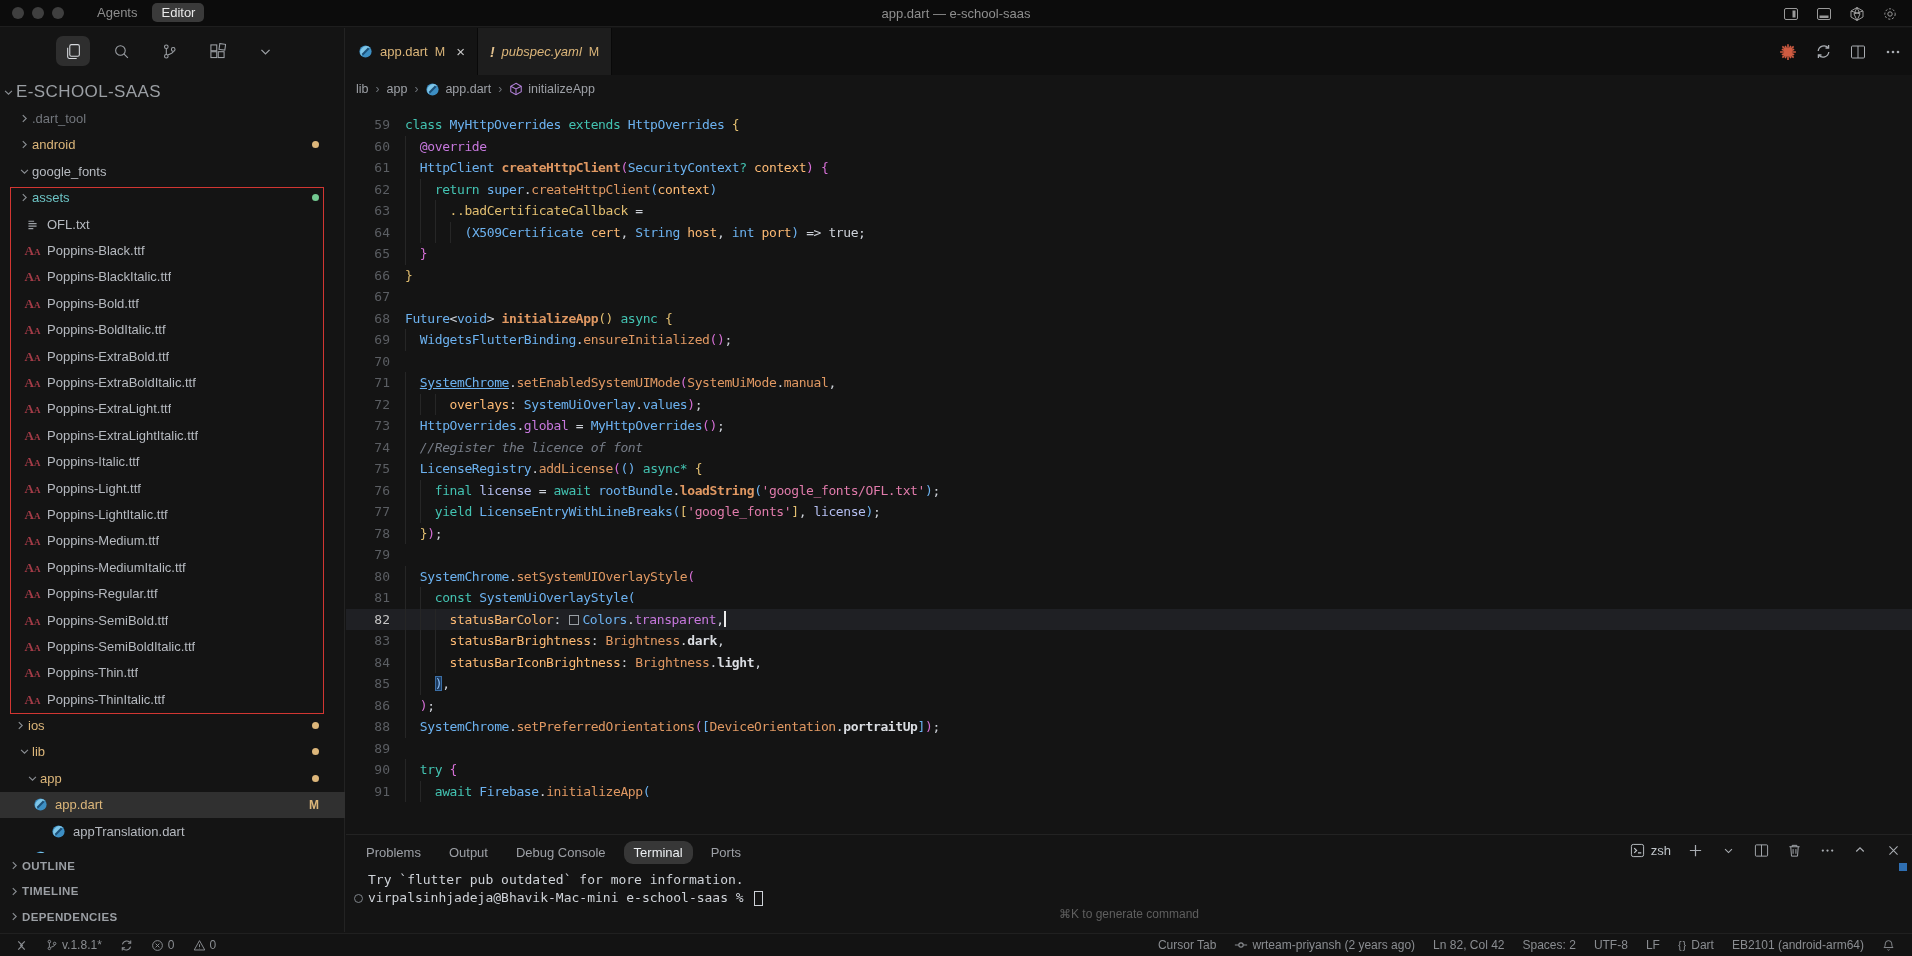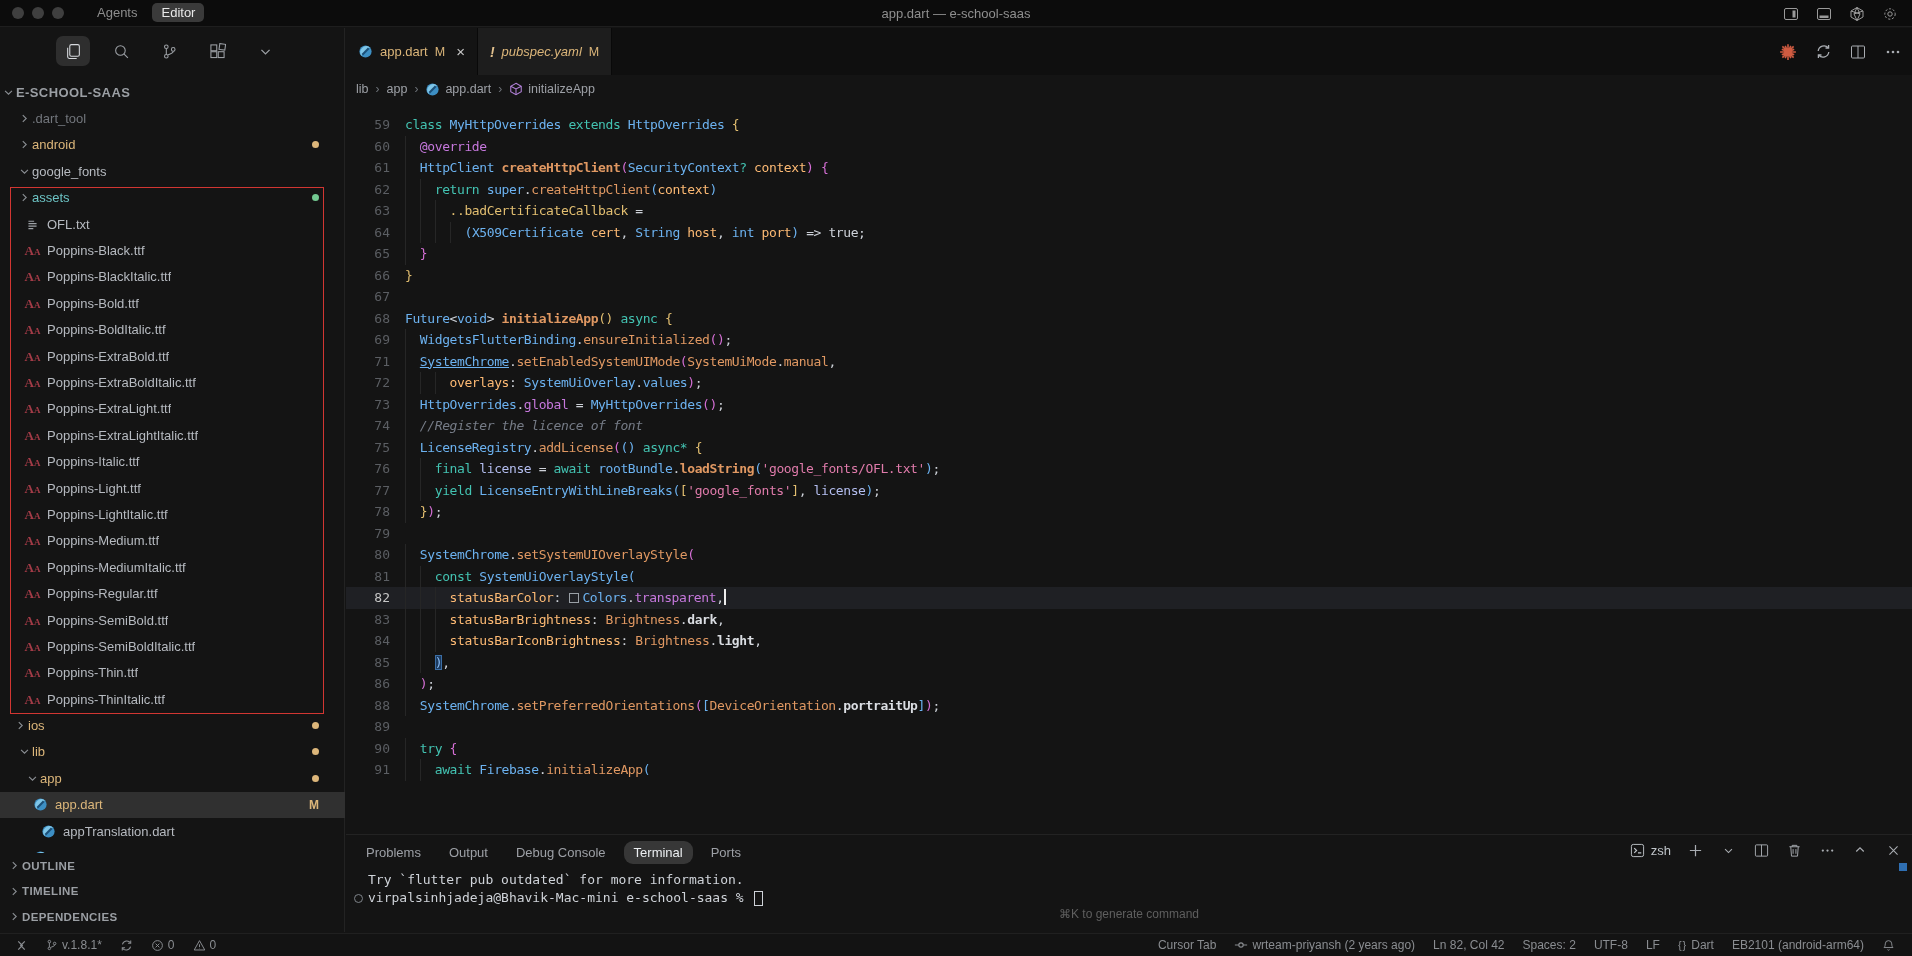--- a/index.html
+++ b/index.html
@@ -25,21 +25,21 @@
   #explorer { position:absolute; left:0; top:51px; width:345px; height:774px; overflow:hidden; }
   .xrow { position:relative; height:26.4px; display:flex; align-items:center; padding-right:26px; font-size:13px; color:#b6bac0; cursor:default; }
   .xrow.selected { background:#303030; }
   .xrow .chev { width:16px; display:flex; justify-content:center; color:#8b8f94; flex:none; }
   .xrow .ficon { width:17px; margin-right:6px; display:flex; justify-content:center; align-items:center; flex:none; }
   .xrow .lbl { white-space:nowrap; overflow:hidden; }
   .xrow .spacer { flex:1; }
   .xrow .dot { width:7px; height:7px; border-radius:50%; flex:none; }
   .xrow .badge { font-size:12px; font-weight:bold; flex:none; }
   .c-muted { color:#72767c; } .c-mod { color:#dcb67a; } .c-teal { color:#6cc3c4; }
-  .c-root { color:#9b9fa4; font-weight:bold; font-size:13px; letter-spacing:.4px; }
+  .c-root { color:#9b9fa4; font-weight:normal; font-size:17px; letter-spacing:.4px; }
   .dot-mod { background:#dcb67a; } .dot-add { background:#73c991; }
   .badge-mod { color:#dcb67a; }
   .fonticon { font-family:"Liberation Serif", serif; color:#a33b47; font-weight:bold; font-size:13px; line-height:1; }
   .fonticon small { font-size:9px; }
   #red-box { position:absolute; left:10px; top:159px; width:314px; height:527px; border:1.5px solid #d23632; pointer-events:none; z-index:5; }
   #side-sections { position:absolute; left:0; top:825px; width:345px; }
   .sect { height:25.6px; display:flex; align-items:center; padding-left:6px; color:#9b9fa4; font-size:11.5px; font-weight:bold; letter-spacing:.4px; }
   .sect .chev { width:16px; display:flex; justify-content:center; color:#8b8f94; }
 
   
@@ -396,21 +396,21 @@
             <svg width="15" height="15" viewBox="0 0 16 16">
               <circle cx="8" cy="8" r="6.5" fill="#3d8fc4"></circle>
               <path d="M3.5 12.5 12.5 3.5a6.5 6.5 0 0 0-9 9z" fill="#7fc6e8"></path>
               <path d="M4.6 11.4 11.4 4.6" stroke="#1b4f78" stroke-width="2.2"></path>
             </svg>
           </span>
           <span class="lbl c-mod">app.dart</span>
           <span class="spacer"></span>
           <span class="badge badge-mod">M</span>
         </div>
-        <div class="xrow" style="padding-left: 40px;">
+        <div class="xrow" style="padding-left: 50px;">
           <span class="ficon">
             <svg width="15" height="15" viewBox="0 0 16 16">
               <circle cx="8" cy="8" r="6.5" fill="#3d8fc4"></circle>
               <path d="M3.5 12.5 12.5 3.5a6.5 6.5 0 0 0-9 9z" fill="#7fc6e8"></path>
               <path d="M4.6 11.4 11.4 4.6" stroke="#1b4f78" stroke-width="2.2"></path>
             </svg>
           </span>
           <span class="lbl">appTranslation.dart</span>
           <span class="spacer"></span>
         </div>
@@ -539,20 +539,21 @@
         <div class="cl"><span class="ln">60</span><span class="lc"><span class="ig">  </span><span class="tk-meta">@override</span></span></div>
         <div class="cl"><span class="ln">61</span><span class="lc"><span class="ig">  </span><span class="tk-cls">HttpClient </span><span class="tk-fnb">createHttpClient</span><span class="tk-b2">(</span><span class="tk-cls">SecurityContext</span><span class="tk-kw">?</span><span class="tk-param"> context</span><span class="tk-b2">)</span><span class="tk-b2"> {</span></span></div>
         <div class="cl"><span class="ln">62</span><span class="lc"><span class="ig">  </span><span class="ig">  </span><span class="tk-kw">return </span><span class="tk-cls">super</span><span class="tk-pln">.</span><span class="tk-fn">createHttpClient</span><span class="tk-b3">(</span><span class="tk-param">context</span><span class="tk-b3">)</span></span></div>
         <div class="cl"><span class="ln">63</span><span class="lc"><span class="ig">  </span><span class="ig">  </span><span class="ig">  </span><span class="tk-b1">..badCertificateCallback</span><span class="tk-pln"> =</span></span></div>
         <div class="cl"><span class="ln">64</span><span class="lc"><span class="ig">  </span><span class="ig">  </span><span class="ig">  </span><span class="ig">  </span><span class="tk-b3">(</span><span class="tk-cls">X509Certificate</span><span class="tk-param"> cert</span><span class="tk-pln">, </span><span class="tk-cls">String</span><span class="tk-param"> host</span><span class="tk-pln">, </span><span class="tk-cls">int</span><span class="tk-param"> port</span><span class="tk-b3">)</span><span class="tk-pln"> =&gt; true;</span></span></div>
         <div class="cl"><span class="ln">65</span><span class="lc"><span class="ig">  </span><span class="tk-b2">}</span></span></div>
         <div class="cl"><span class="ln">66</span><span class="lc"><span class="tk-b1">}</span></span></div>
         <div class="cl"><span class="ln">67</span><span class="lc"></span></div>
         <div class="cl"><span class="ln">68</span><span class="lc"><span class="tk-cls">Future</span><span class="tk-pln">&lt;</span><span class="tk-cls">void</span><span class="tk-pln">&gt; </span><span class="tk-fnb">initializeApp</span><span class="tk-b1">()</span><span class="tk-kw"> async </span><span class="tk-b1">{</span></span></div>
         <div class="cl"><span class="ln">69</span><span class="lc"><span class="ig">  </span><span class="tk-cls">WidgetsFlutterBinding</span><span class="tk-pln">.</span><span class="tk-fn">ensureInitialized</span><span class="tk-b2">()</span><span class="tk-pln">;</span></span></div>
+        <div class="cl"><span class="ln">70</span><span class="lc"></span></div>
         <div class="cl"><span class="ln">71</span><span class="lc"><span class="ig">  </span><span class="tk-clsu">SystemChrome</span><span class="tk-pln">.</span><span class="tk-fn">setEnabledSystemUIMode</span><span class="tk-b2">(</span><span class="tk-enum">SystemUiMode</span><span class="tk-pln">.</span><span class="tk-enum">manual</span><span class="tk-pln">,</span></span></div>
         <div class="cl"><span class="ln">72</span><span class="lc"><span class="ig">  </span><span class="ig">  </span><span class="ig">  </span><span class="tk-param">overlays</span><span class="tk-pln">: </span><span class="tk-cls">SystemUiOverlay</span><span class="tk-pln">.</span><span class="tk-cls">values</span><span class="tk-b2">)</span><span class="tk-pln">;</span></span></div>
         <div class="cl"><span class="ln">73</span><span class="lc"><span class="ig">  </span><span class="tk-cls">HttpOverrides</span><span class="tk-pln">.</span><span class="tk-prop">global</span><span class="tk-pln"> = </span><span class="tk-cls">MyHttpOverrides</span><span class="tk-b2">()</span><span class="tk-pln">;</span></span></div>
         <div class="cl"><span class="ln">74</span><span class="lc"><span class="ig">  </span><span class="tk-cmt">//Register the licence of font</span></span></div>
         <div class="cl"><span class="ln">75</span><span class="lc"><span class="ig">  </span><span class="tk-cls">LicenseRegistry</span><span class="tk-pln">.</span><span class="tk-fn">addLicense</span><span class="tk-b2">(</span><span class="tk-b3">()</span><span class="tk-kw"> async* </span><span class="tk-b1">{</span></span></div>
         <div class="cl"><span class="ln">76</span><span class="lc"><span class="ig">  </span><span class="ig">  </span><span class="tk-kw">final </span><span class="tk-var">license</span><span class="tk-pln"> = </span><span class="tk-kw">await </span><span class="tk-cls">rootBundle</span><span class="tk-pln">.</span><span class="tk-fnb">loadString</span><span class="tk-b3">(</span><span class="tk-str">'google_fonts/OFL.txt'</span><span class="tk-b3">)</span><span class="tk-pln">;</span></span></div>
         <div class="cl"><span class="ln">77</span><span class="lc"><span class="ig">  </span><span class="ig">  </span><span class="tk-kw">yield </span><span class="tk-cls">LicenseEntryWithLineBreaks</span><span class="tk-b3">(</span><span class="tk-b1">[</span><span class="tk-str">'google_fonts'</span><span class="tk-b1">]</span><span class="tk-pln">, </span><span class="tk-var">license</span><span class="tk-b3">)</span><span class="tk-pln">;</span></span></div>
         <div class="cl"><span class="ln">78</span><span class="lc"><span class="ig">  </span><span class="tk-b1">}</span><span class="tk-b2">)</span><span class="tk-pln">;</span></span></div>
         <div class="cl"><span class="ln">79</span><span class="lc"></span></div>
         <div class="cl"><span class="ln">80</span><span class="lc"><span class="ig">  </span><span class="tk-cls">SystemChrome</span><span class="tk-pln">.</span><span class="tk-fn">setSystemUIOverlayStyle</span><span class="tk-b2">(</span></span></div>

